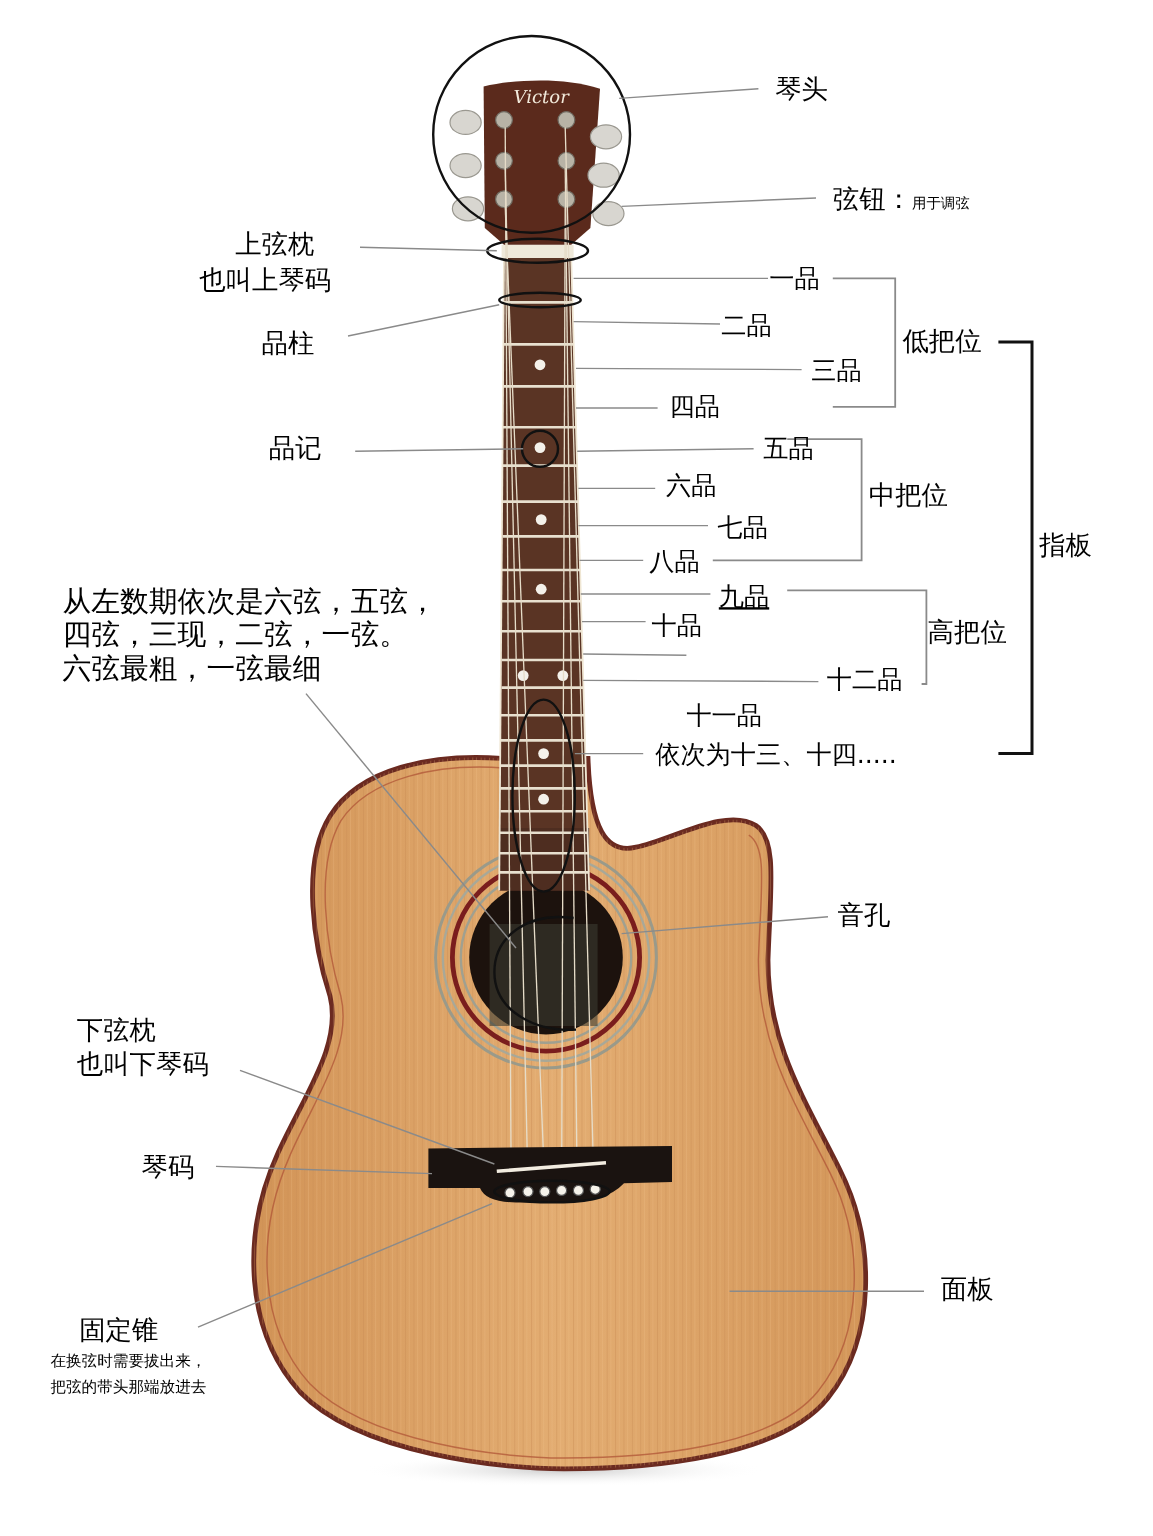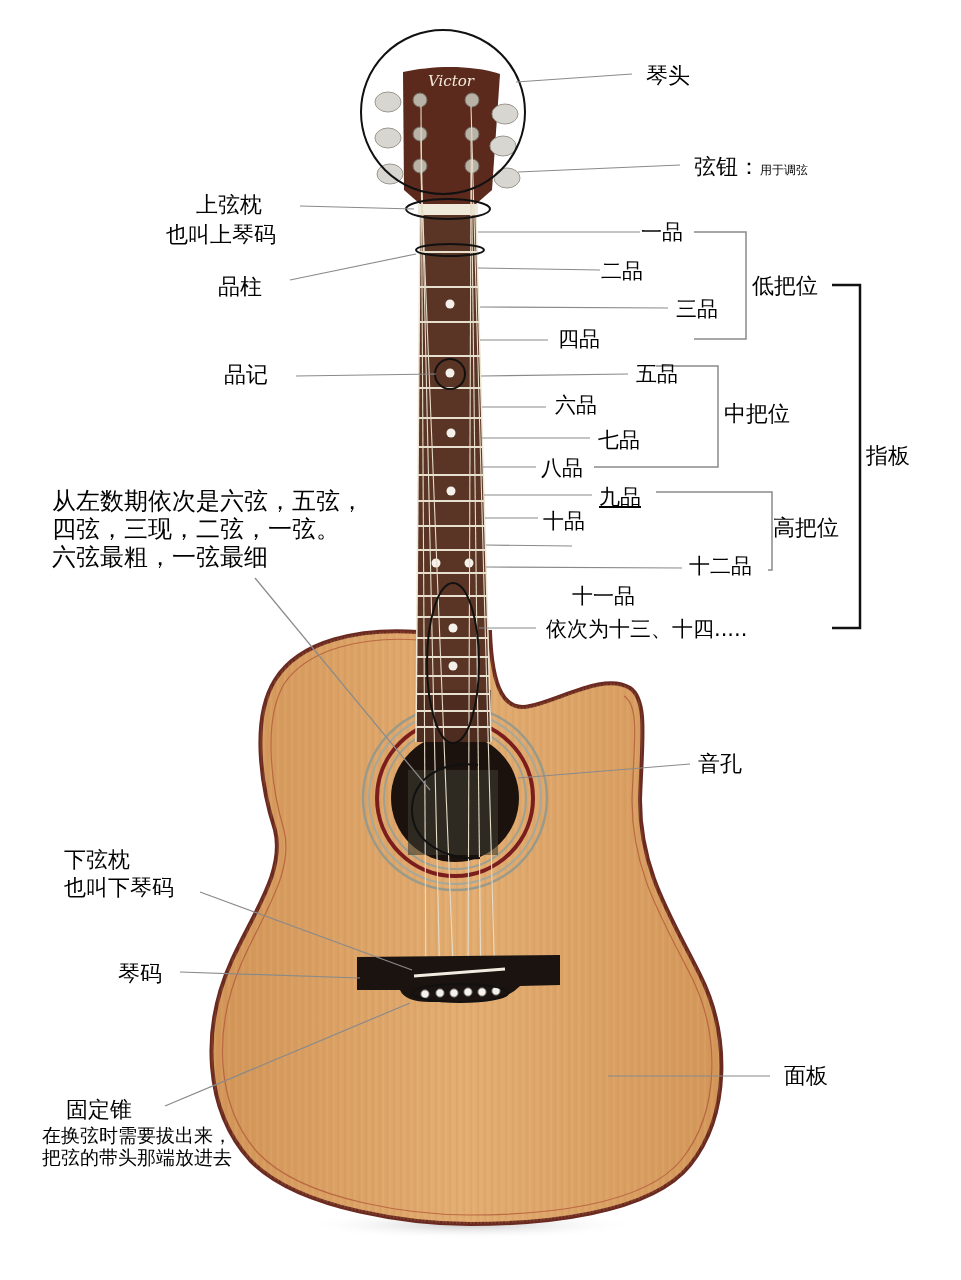--- a/index.html
+++ b/index.html
@@ -1,21 +1,21 @@
 <!DOCTYPE html>
 <html><head>
 <meta charset="utf-8">
 <style>
   html, body { margin: 0; padding: 0; background: #ffffff; }
   body { width: 961px; height: 1280px; position: relative; overflow: hidden;
          font-family: "DejaVu Sans", "Liberation Sans", sans-serif; color: #111; }
   #stage { position: absolute; left: 0; top: 0; width: 961px; height: 1016px; }
   svg.art { position: absolute; left: 0; top: 0; width: 961px; height: 1280px; }
   .lbl { position: absolute; font-size: 21px; line-height: 26px; white-space: nowrap; color: #000000; }
-  .lbl.small { font-size: 19px; line-height: 22px; }
+  .lbl.small { font-size: 13px; line-height: 22px; }
   .lbl.big { font-size: 22px; line-height: 28px; }
   .multiline { white-space: pre-line; }
 </style>
 </head>
 <body>
 
 <div id="stage">
 
   <svg class="art" viewBox="0 0 961 1280" xmlns="http://www.w3.org/2000/svg">
     <defs>

